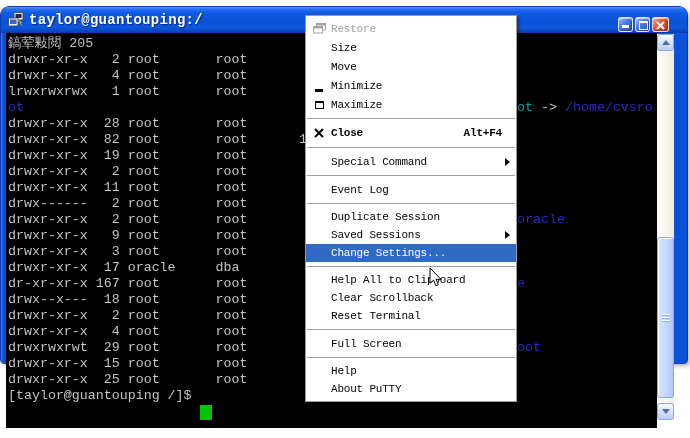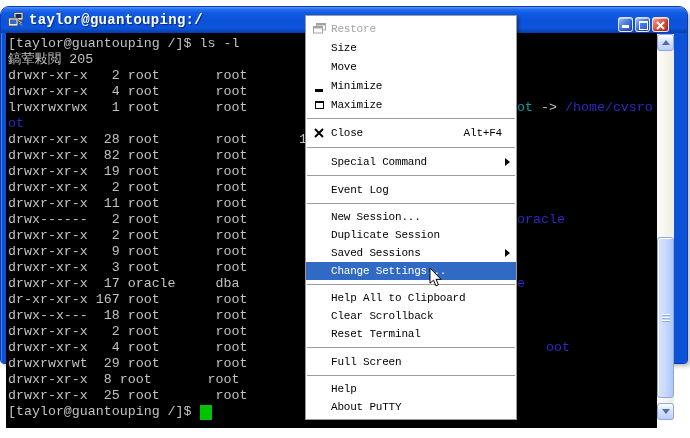--- a/index.html
+++ b/index.html
@@ -53,21 +53,21 @@
        background:repeating-linear-gradient(180deg,#fff 0 1px,#8cabe8 1px 2px,transparent 2px 3px);}
 
   
   .menu{position:absolute;left:305px;top:15px;width:212px;background:#fff;border:1px solid #9b9b9b;
        box-sizing:border-box;padding:3px 0;box-shadow:2px 2px 3px rgba(0,0,0,.35);
        font:11px "Liberation Mono",monospace;letter-spacing:-.2px;color:#000;}
   .mi{position:relative;display:flex;align-items:center;padding:0 14px 0 25px;white-space:nowrap;}
   .mi .lab{flex:0 0 auto;}
   .mi .sc{margin-left:auto;}
   .mi.disabled{color:#a3a3a3;}
-  .mi.bold{font-weight:normal;}
+  .mi.bold{font-weight:bold;}
   .mi.selected{background:var(--hl);color:#fff;}
   .micon{position:absolute;left:5px;width:16px;display:flex;justify-content:center;align-items:center;}
   .subarrow{position:absolute;right:6px;width:0;height:0;border-top:4px solid transparent;
        border-bottom:4px solid transparent;border-left:5px solid #000;}
   .msep{height:9px;display:flex;align-items:center;padding:0 1px;}
   .msep i{display:block;height:1px;width:100%;background:#9d9d9d;}
   .ic-min{width:8px;height:3px;background:#000;margin-top:9px;}
   .ic-max{width:9px;height:8px;border:1px solid #000;border-top:2px solid #000;box-sizing:border-box;}
 
   
@@ -101,52 +101,51 @@
           </span>
         <span class="cbtn close">
           <svg class="glyph-x" width="11" height="11" viewBox="0 0 11 11">
             <path d="M2 2 L9 9 M9 2 L2 9" stroke="#fff" stroke-width="2"></path>
           </svg>
         </span>
       </span>
     </div>
 
     <div class="terminal">
-      <div class="trow"><span>[taylor@guantouping /]$ ls -l</span></div>
       <div class="trow"><span>鎬荤敤閲 205</span></div>
       <div class="trow"><span>drwxr-xr-x   2 root       root</span></div>
       <div class="trow"><span>drwxr-xr-x   4 root       root</span></div>
       <div class="trow"><span>lrwxrwxrwx   1 root       root</span></div>
       <div class="trow"><span class="c-dir">ot</span></div>
       <div class="trow"><span>drwxr-xr-x  28 root       root</span></div>
       <div class="trow"><span>drwxr-xr-x  82 root       root</span></div>
       <div class="trow"><span>drwxr-xr-x  19 root       root</span></div>
       <div class="trow"><span>drwxr-xr-x   2 root       root</span></div>
       <div class="trow"><span>drwxr-xr-x  11 root       root</span></div>
       <div class="trow"><span>drwx------   2 root       root</span></div>
       <div class="trow"><span>drwxr-xr-x   2 root       root</span></div>
       <div class="trow"><span>drwxr-xr-x   9 root       root</span></div>
       <div class="trow"><span>drwxr-xr-x   3 root       root</span></div>
       <div class="trow"><span>drwxr-xr-x  17 oracle     dba</span></div>
       <div class="trow"><span>dr-xr-xr-x 167 root       root</span></div>
       <div class="trow"><span>drwx--x---  18 root       root</span></div>
       <div class="trow"><span>drwxr-xr-x   2 root       root</span></div>
       <div class="trow"><span>drwxr-xr-x   4 root       root</span></div>
       <div class="trow"><span>drwxrwxrwt  29 root       root</span></div>
-      <div class="trow"><span>drwxr-xr-x  8 root       root</span></div>
+      <div class="trow"><span>drwxr-xr-x  15 root       root</span></div>
       <div class="trow"><span>drwxr-xr-x  25 root       root</span></div>
       <div class="trow"><span>[taylor@guantouping /]$ </span></div>
 
       <span class="frag c-link" style="left:511px;top:67px">ot</span>
       <span class="frag c-fg" style="left:535px;top:67px">-&gt;</span>
       <span class="frag c-dir" style="left:559px;top:67px">/home/cvsro</span>
       <span class="frag c-fg" style="left:293px;top:99px">1</span>
       <span class="frag c-dir" style="left:511px;top:179px">oracle</span>
       <span class="frag c-dir" style="left:511px;top:243px">e</span>
-      <span class="frag c-dir" style="left:540px;top:307px">oot</span>
+      <span class="frag c-dir" style="left:511px;top:307px">oot</span>
 
       <span class="cursor-block"></span>
     </div>
 
     <div class="sbar">
       <div class="sbtn up">
           <span class="tri-up"></span>
         </div>
       <div class="sthumb">
           <span class="grip"></span>
@@ -209,23 +208,20 @@
     <div class="msep">
         <i></i>
       </div>
     <div class="mi" style="height:19px">
         <span class="lab">Event Log</span>
       </div>
     <div class="msep">
         <i></i>
       </div>
     <div class="mi" style="height:18px">
-        <span class="lab">New Session...</span>
-      </div>
-    <div class="mi" style="height:18px">
         <span class="lab">Duplicate Session</span>
       </div>
     <div class="mi" style="height:18px">
       <span class="lab">Saved Sessions</span>
       <span class="subarrow"></span>
     </div>
     <div class="mi selected" style="height:18px">
         <span class="lab">Change Settings...</span>
       </div>
     <div class="msep">

